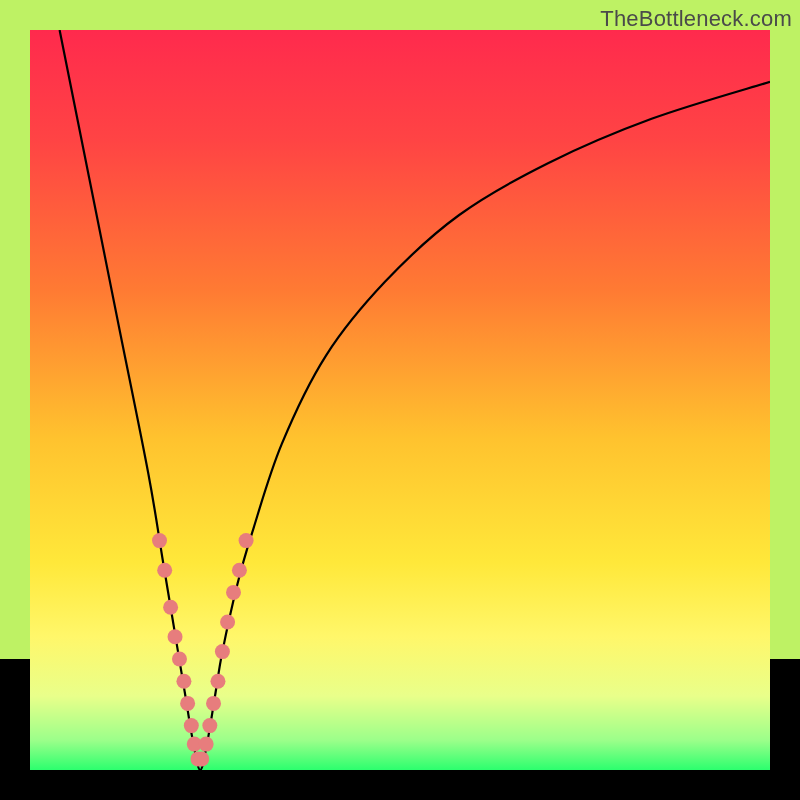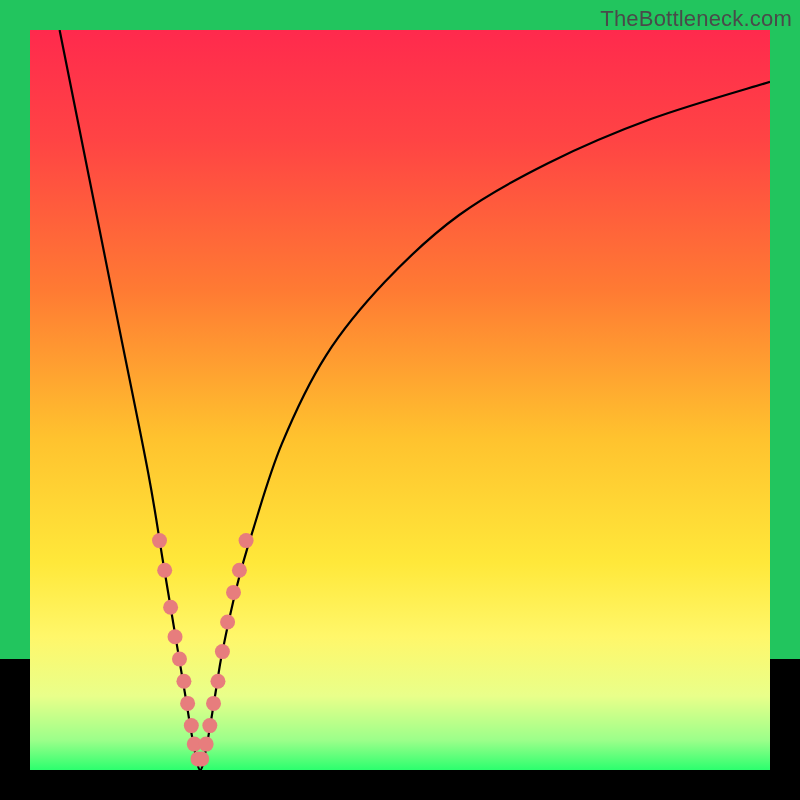--- a/index.html
+++ b/index.html
@@ -8,21 +8,21 @@
     width: 800px;
     height: 800px;
     overflow: hidden;
     background: #000;
     font-family: Arial, Helvetica, sans-serif;
   }
   .frame {
     position: relative;
     width: 800px;
     height: 659px;
-    background: #22c55e;
+    background: #bef264;
   }
   .plot-area {
     position: absolute;
     left: 30px;
     top: 30px;
     width: 740px;
     height: 740px;
     box-sizing: border-box;
   }
   .gradient-bg {

